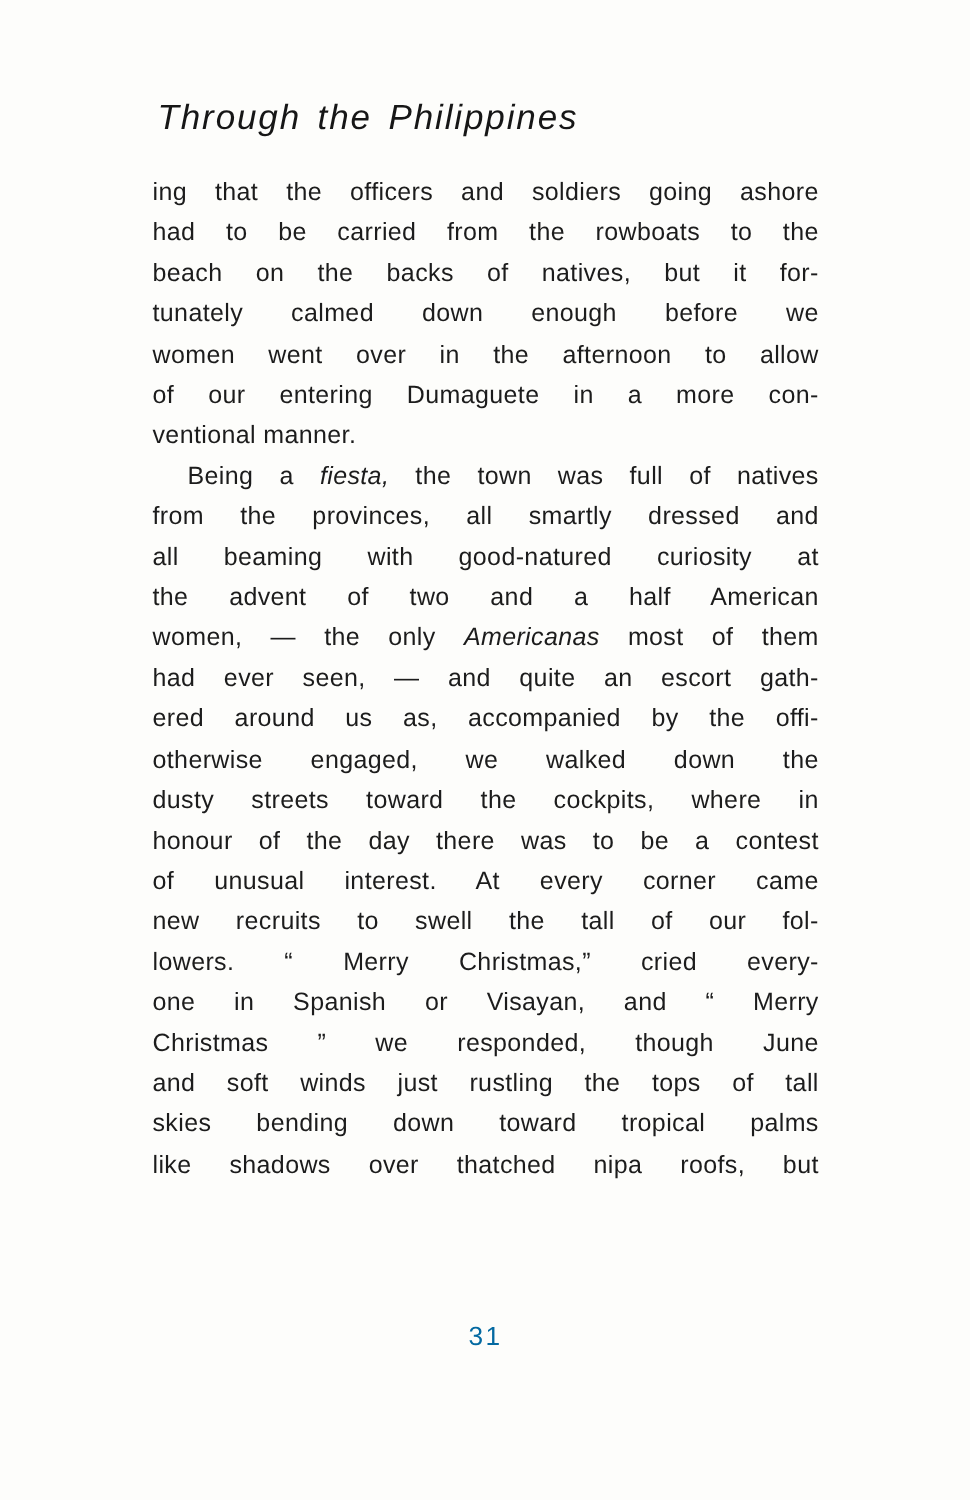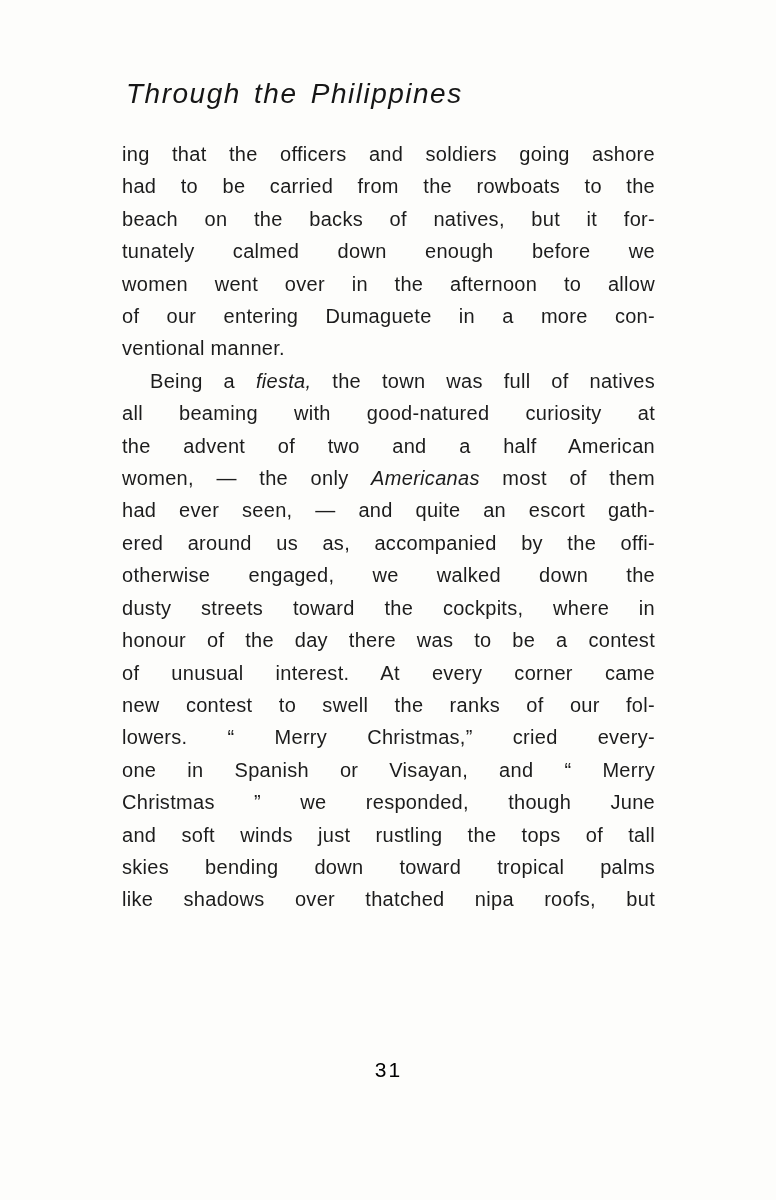--- a/index.html
+++ b/index.html
@@ -54,48 +54,49 @@
     font-style: italic;
   }
   .page-number {
     position: absolute;
     top: 1058px;
     left: 122px;
     width: 533px;
     text-align: center;
     font-size: 21px;
     letter-spacing: 2px;
-    color: #000000;
+    color: #0369a1;
   }
 </style>
 </head>
 <body>
 
 <div class="page">
   <div class="running-header">Through the Philippines</div>
 
   <div class="body-text">
       <div class="line"><span>ing that the officers and soldiers going ashore</span></div>
       <div class="line"><span>had to be carried from the rowboats to the</span></div>
       <div class="line"><span>beach on the backs of natives, but it for-</span></div>
       <div class="line"><span>tunately calmed down enough before we</span></div>
       <div class="line"><span>women went over in the afternoon to allow</span></div>
       <div class="line"><span>of our entering Dumaguete in a more con-</span></div>
       <div class="line line-last"><span>ventional manner.</span></div>
       <div class="line line-indent"><span>Being a </span><span class="italic">fiesta,</span><span> the town was full of natives</span></div>
+      <div class="line"><span>from the provinces, all smartly dressed and</span></div>
       <div class="line"><span>all beaming with good-natured curiosity at</span></div>
       <div class="line"><span>the advent of two and a half American</span></div>
       <div class="line"><span>women, — the only </span><span class="italic">Americanas</span><span> most of them</span></div>
       <div class="line"><span>had ever seen, — and quite an escort gath-</span></div>
       <div class="line"><span>ered around us as, accompanied by the offi-</span></div>
       <div class="line"><span>otherwise engaged, we walked down the</span></div>
       <div class="line"><span>dusty streets toward the cockpits, where in</span></div>
       <div class="line"><span>honour of the day there was to be a contest</span></div>
       <div class="line"><span>of unusual interest.  At every corner came</span></div>
-      <div class="line"><span>new contest to swell the ranks of our fol-</span></div>
+      <div class="line"><span>new recruits to swell the tall of our fol-</span></div>
       <div class="line"><span>lowers.  “ Merry Christmas,” cried every-</span></div>
       <div class="line"><span>one in Spanish or Visayan, and “ Merry</span></div>
       <div class="line"><span>Christmas ”  we responded, though June</span></div>
       <div class="line"><span>and soft winds just rustling the tops of tall</span></div>
       <div class="line"><span>skies bending down toward tropical palms</span></div>
       <div class="line"><span>like shadows over thatched nipa roofs, but</span></div>
     </div>
 
   <div class="page-number">31</div>
 </div>

